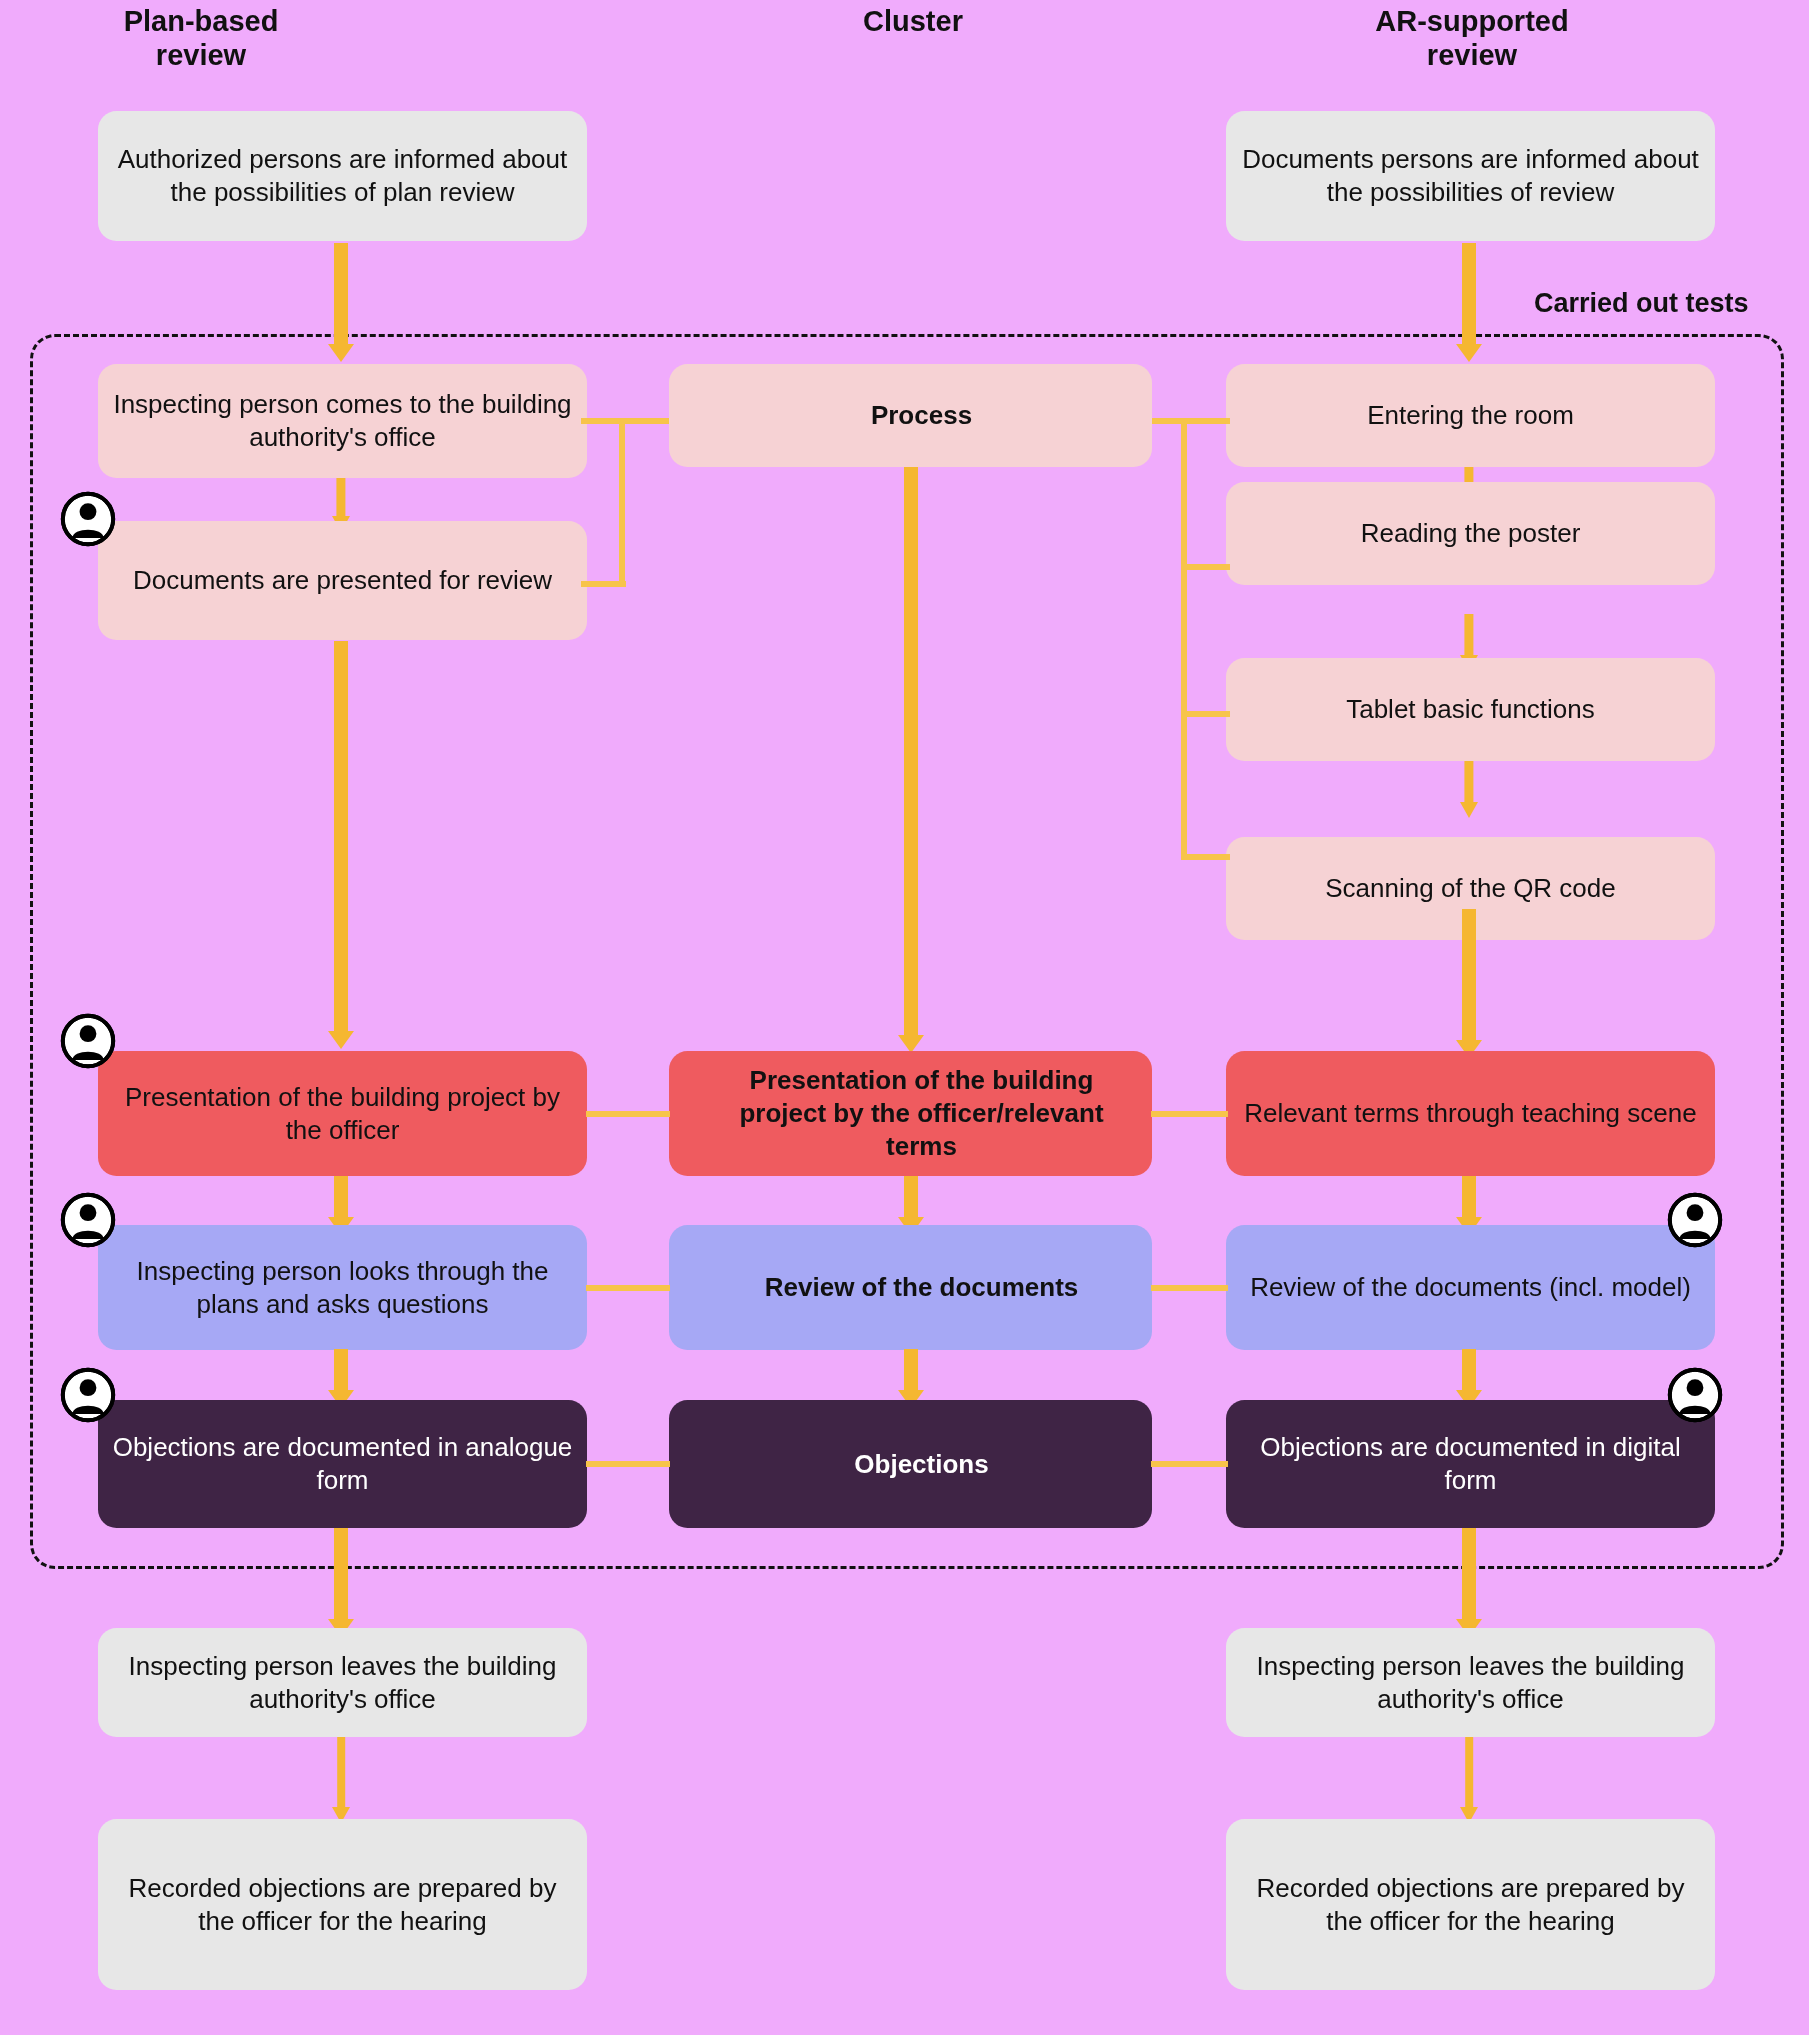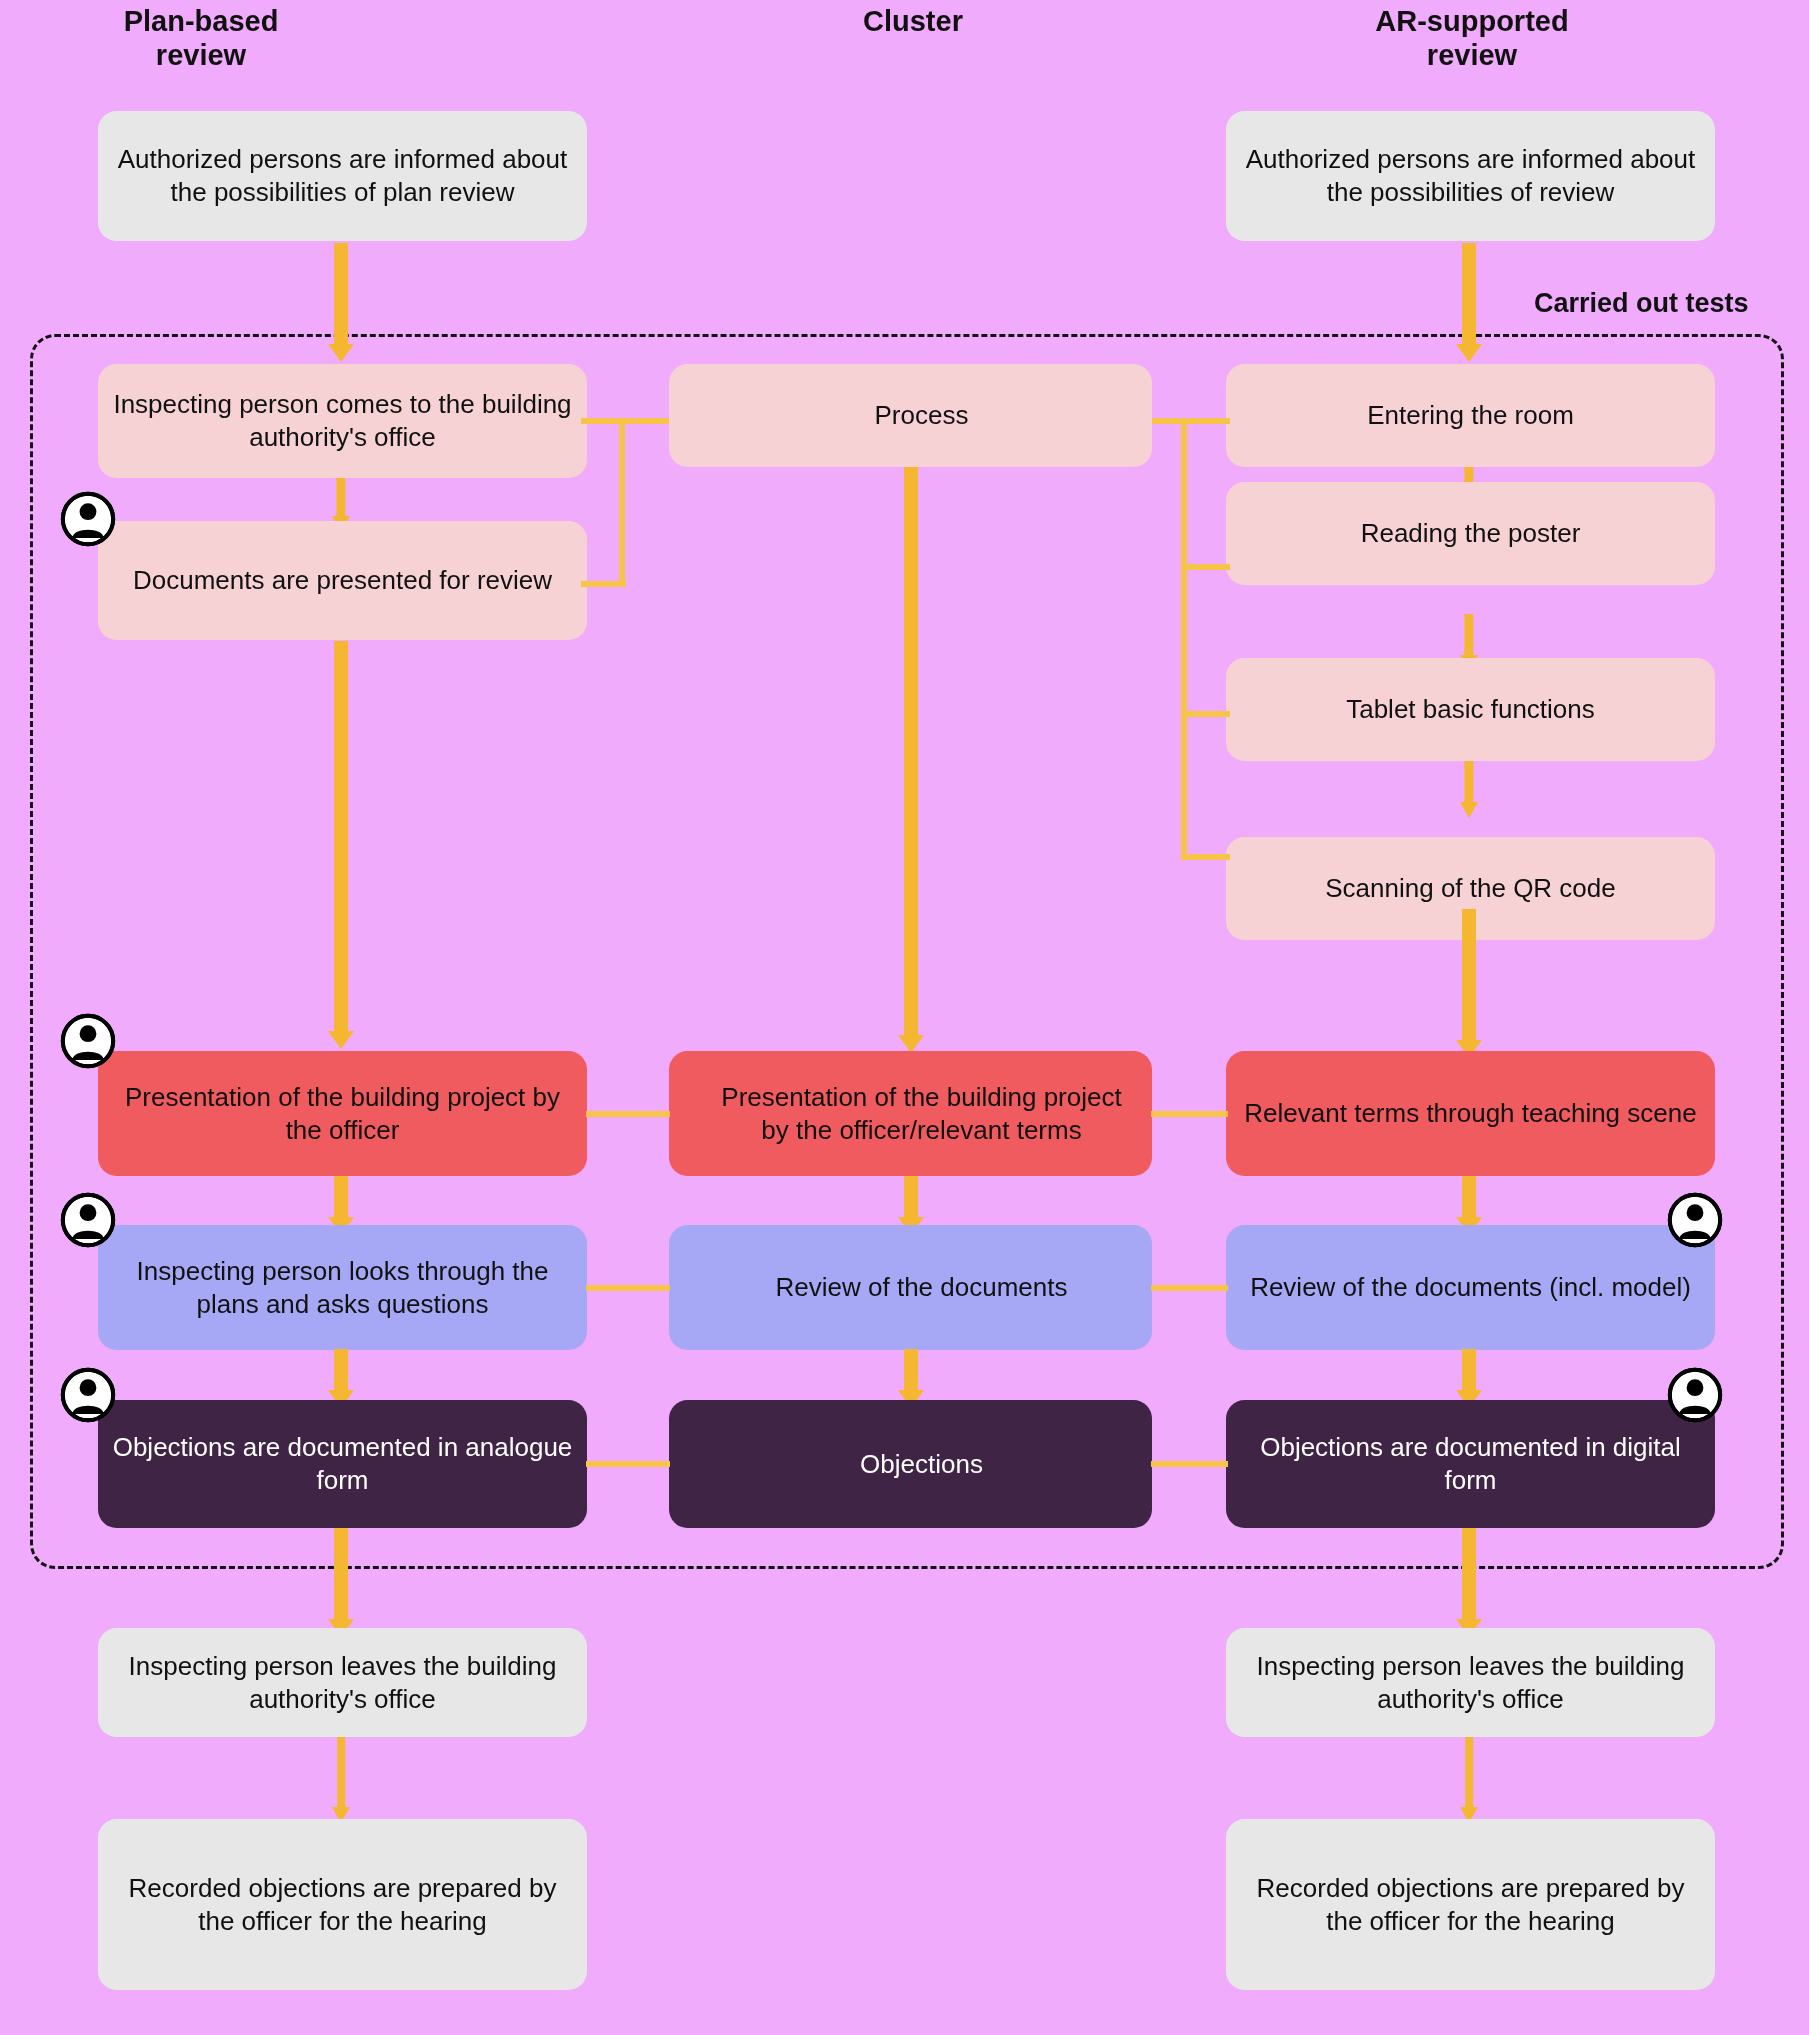--- a/index.html
+++ b/index.html
@@ -58,21 +58,21 @@
     font-size: 26px;
     line-height: 1.26;
     color: #111111;
     white-space: pre-line;
   }
   .node.grey      { background: #e7e7e7; }
   .node.pink      { background: #f6d2d4; }
   .node.red       { background: #ef5b5f; }
   .node.periwinkle{ background: #a6a8f5; }
   .node.plum      { background: #3f2445; color: #ffffff; }
-  .node.bold      { font-weight: normal; padding-left: 36px; }
+  .node.bold      { font-weight: bold; padding-left: 36px; }
 
   
   .arrow-v {
     position: absolute;
     width: 0;
     height: 0;
   }
   .arrow-v .shaft {
     position: absolute;
     left: 50%;
@@ -118,21 +118,21 @@
 review</div>
   <div class="col-title" style="left:777px; top:5.4px; width:272px;">Cluster</div>
   <div class="col-title" style="left:1336px; top:5.4px; width:272px;">AR-supported
 review</div>
 
   <div class="dashed-frame" style="left:30px; top:334px; width:1754px; height:1235px;"></div>
   <div class="frame-label" style="left:1534px; top:288px;">Carried out tests</div>
 
   <div class="node grey" style="left:98px; top:111px; width:489px; height:130px;">Authorized persons are informed about the possibilities of plan review</div>
 
-  <div class="node grey" style="left:1226px; top:111px; width:489px; height:130px;">Authorized persons are informed about the possibilities of review</div>
+  <div class="node grey" style="left:1226px; top:111px; width:489px; height:130px;">Documents persons are informed about the possibilities of review</div>
 
   <div class="arrow-v" style="left:341px; top:243px; height:119px;">
     <div class="shaft" style="width:14px; height:101px;"></div>
     <div class="head" style="top:101px;"></div>
   </div>
   <div class="arrow-v" style="left:1469px; top:243px; height:119px;">
     <div class="shaft" style="width:14px; height:101px;"></div>
     <div class="head" style="top:101px;"></div>
   </div>
 

